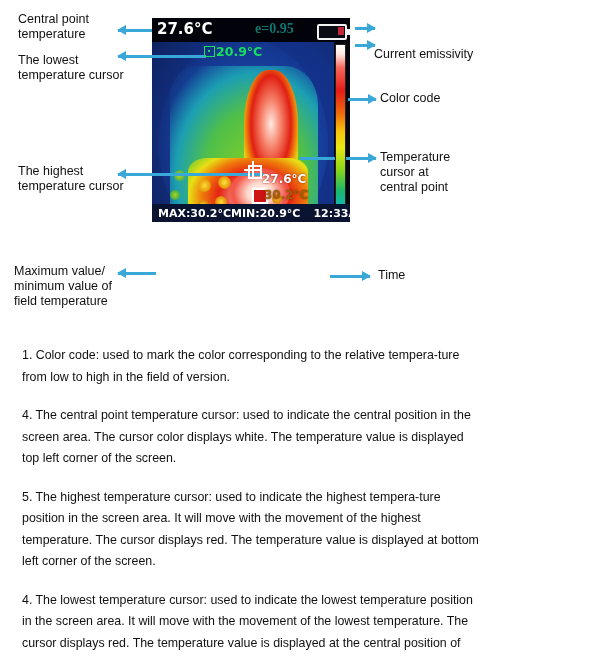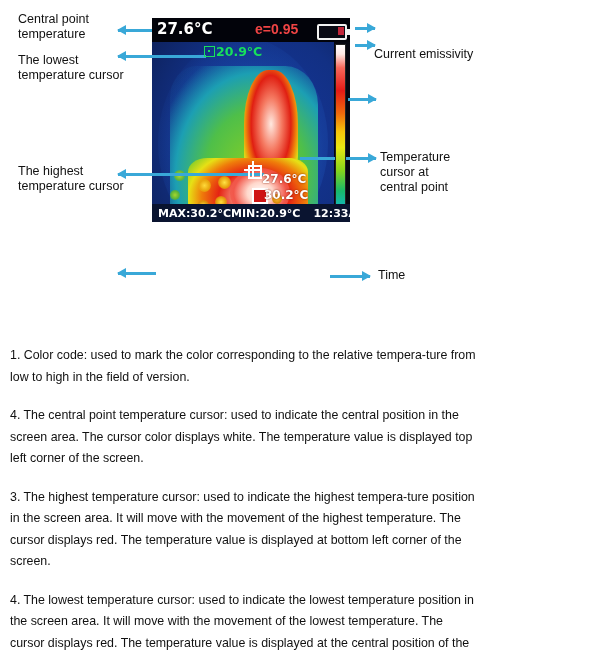--- a/index.html
+++ b/index.html
@@ -46,22 +46,22 @@
     background:#02030a;z-index:20;
   }
   #centralTemp{
     position:absolute;left:5px;top:2px;z-index:21;
     color:#ffffff;font-weight:bold;font-size:15px;
     font-family:"DejaVu Sans", sans-serif;
     text-shadow:0 0 2px #000;
   }
   #emis{
     position:absolute;left:103px;top:3px;z-index:21;
-    color:#ef4444;font-weight:bold;font-size:14px;
-    font-family:Liberation Sans, sans-serif;
+    color:#0f766e;font-weight:bold;font-size:14px;
+    font-family:Liberation Serif, serif;
   }
   #battery{
     position:absolute;left:165px;top:6px;width:26px;height:12px;z-index:21;
     border:2px solid #f2f2f2;border-radius:2px;background:#0a0a14;
   }
   #battery::after{
     content:"";position:absolute;right:-5px;top:3px;width:3px;height:6px;background:#f2f2f2;
   }
   #batteryFill{
     position:absolute;right:1px;top:1px;width:6px;height:8px;background:#c2263a;
@@ -106,42 +106,42 @@
     position:absolute;left:110px;top:154px;z-index:19;
     color:#ffffff;font-weight:bold;font-size:12px;
     font-family:"DejaVu Sans", sans-serif;text-shadow:0 0 2px #7a1a00;
   }
   #maxCursor{
     position:absolute;left:100px;top:170px;width:12px;height:12px;z-index:18;
     border:2px solid #ffffff;background:#cf1414;
   }
   #maxCursorLabel{
     position:absolute;left:112px;top:170px;z-index:19;
-    color:#ffffff;font-weight:bold;font-size:12px;
+    color:#a16207;font-weight:bold;font-size:12px;
     font-family:"DejaVu Sans", sans-serif;text-shadow:0 0 2px #7a1a00;
   }
 
   
   #statusbar{
     position:absolute;left:0;bottom:0;width:198px;height:18px;z-index:20;
     background:#0a1430;color:#ffffff;font-weight:bold;font-size:11px;
     font-family:"DejaVu Sans", sans-serif;
     display:flex;align-items:center;
   }
   #stMax{margin-left:6px;}
   #stMin{margin-left:0;}
   #stDiv{width:1px;height:14px;background:#6d7fae;margin:0 6px 0 7px;}
   #stTime{}
 
   
   #bodytext{
     position:absolute;left:10px;top:345px;width:470px;
     font-size:12.4px;line-height:21.5px;color:#111;
   }
-  #bodytext p{margin:0 0 17px 0;}
+  #bodytext p{margin:0 0 17px 12px;}
 </style>
 </head>
 <body>
 
 <div id="diagram">
 
   <div id="screen">
 
     <div id="thermal">
 
@@ -208,36 +208,40 @@
   <div class="arrow lefthead" style="left:118px;top:29px;width:34px;"></div>
 
   <div class="anno left" style="left:18px;top:53px;width:130px;">The lowest
 temperature cursor</div>
   <div class="arrow lefthead" style="left:118px;top:55px;width:88px;"></div>
 
   <div class="anno left" style="left:18px;top:164px;width:132px;">The highest
 temperature cursor</div>
   <div class="arrow lefthead" style="left:118px;top:173px;width:146px;"></div>
 
+  <div class="anno left" style="left:14px;top:264px;width:140px;">Maximum value/
+minimum value of
+field temperature</div>
   <div class="arrow lefthead" style="left:118px;top:272px;width:38px;"></div>
 
   <div class="arrow righthead" style="left:355px;top:27px;width:20px;"></div>
 
   <div class="arrow righthead" style="left:355px;top:44px;width:20px;"></div>
   <div class="anno right" style="left:374px;top:47px;width:180px;">Current emissivity</div>
 
   <div class="arrow righthead" style="left:348px;top:98px;width:28px;"></div>
+  <div class="anno right" style="left:380px;top:91px;width:180px;">Color code</div>
 
   <div class="arrow righthead" style="left:300px;top:157px;width:76px;"></div>
   <div class="anno right" style="left:380px;top:150px;width:150px;">Temperature
 cursor at
 central point</div>
 
   <div class="arrow righthead" style="left:330px;top:275px;width:40px;"></div>
   <div class="anno right" style="left:378px;top:268px;width:120px;">Time</div>
 </div>
 
 <div id="bodytext">
   <p>1. Color code: used to mark the color corresponding to the relative tempera-ture from low to high in the field of version.</p>
   <p>4. The central point temperature cursor: used to indicate the central position in the screen area. The cursor color displays white. The temperature value is displayed top left corner of the screen.</p>
-  <p>3. The highest temperature cursor: used to indicate the highest tempera-ture position in the screen area. It will move with the movement of the highest temperature. The cursor displays red.  The temperature value is displayed at bottom left corner of the screen.</p>
+  <p>5. The highest temperature cursor: used to indicate the highest tempera-ture position in the screen area. It will move with the movement of the highest temperature. The cursor displays red.  The temperature value is displayed at bottom left corner of the screen.</p>
   <p>4. The lowest temperature cursor: used to indicate the lowest temperature position in the screen area. It will move with the movement of the lowest temperature. The cursor displays red.  The temperature value is displayed at the central position of the screen.</p>
 </div>
 
 </body></html>

